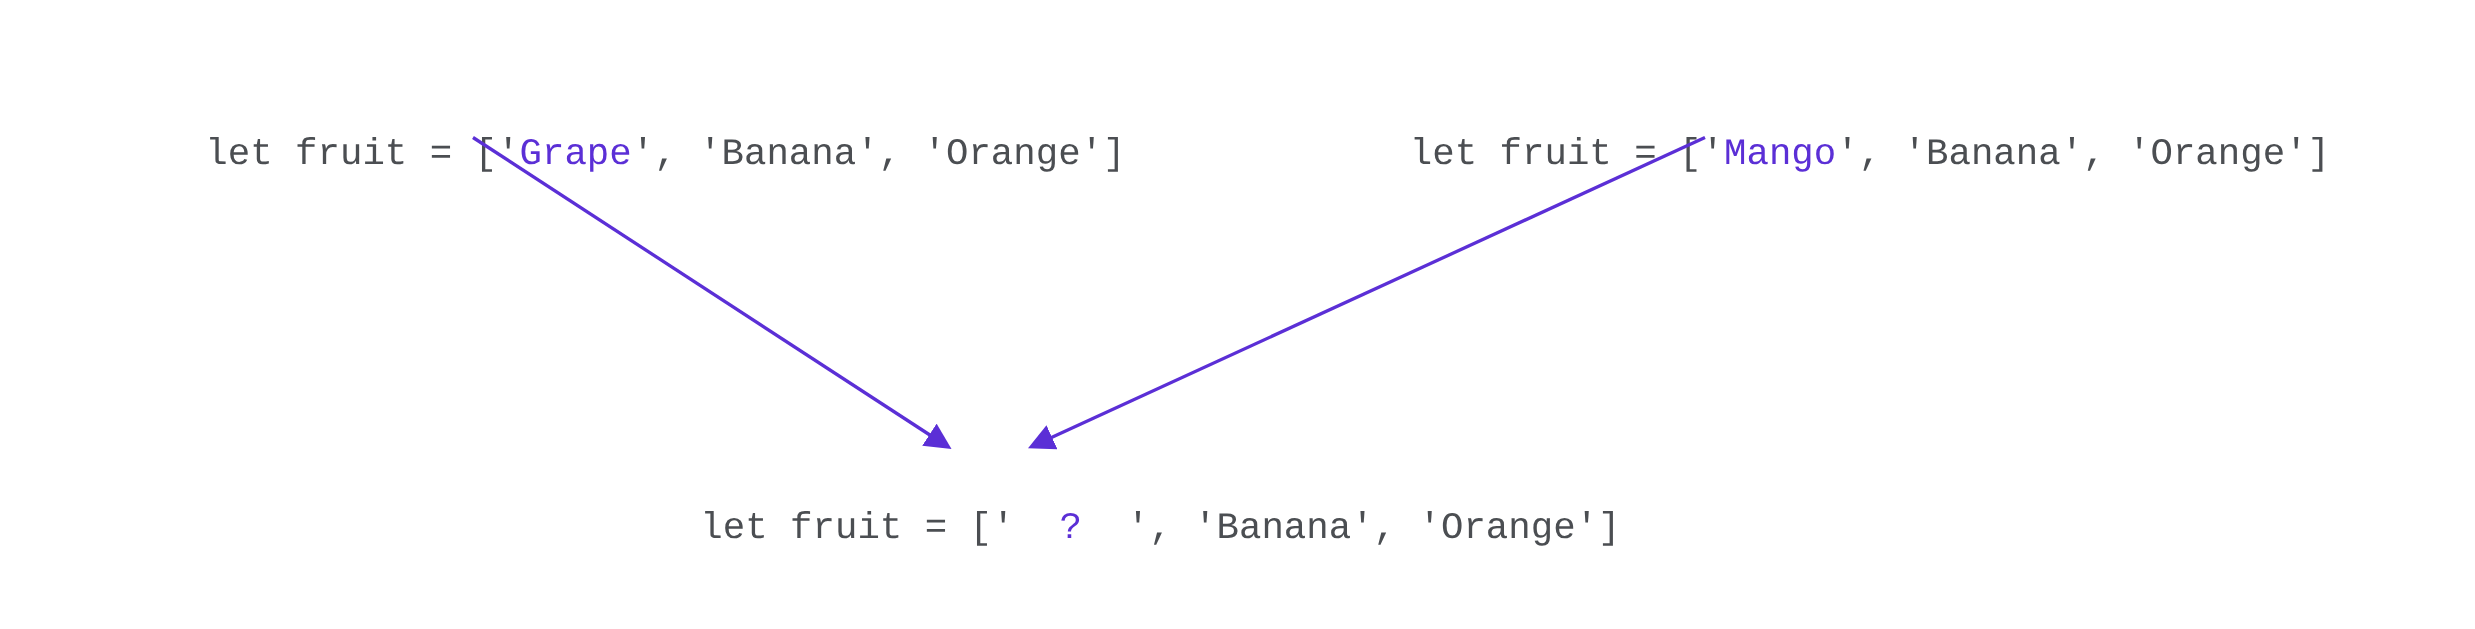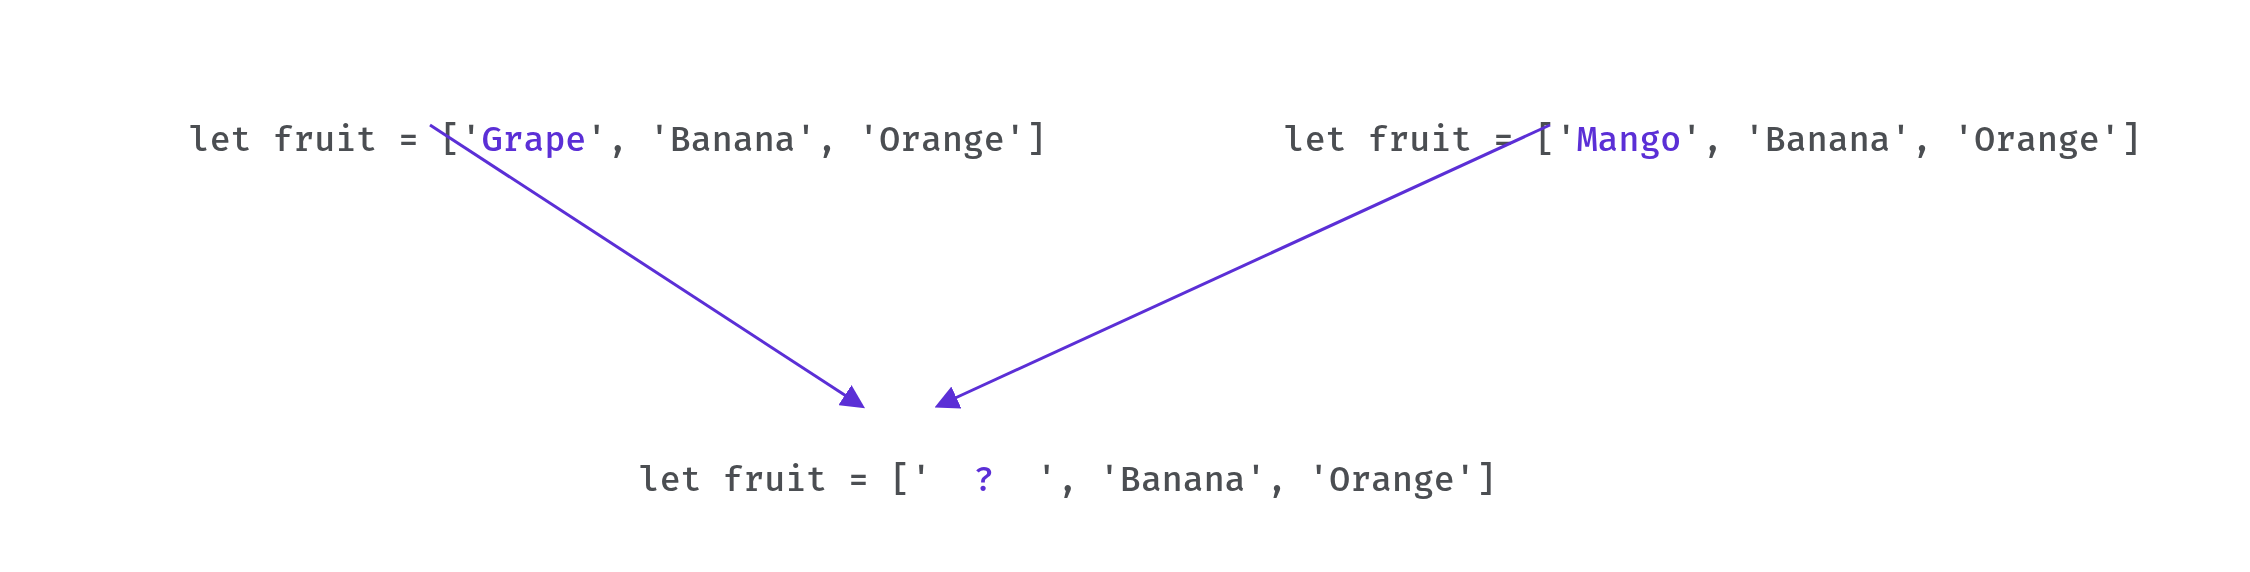--- a/index.html
+++ b/index.html
@@ -10,20 +10,21 @@
     background: #ffffff;
     font-family: "Fira Code", "Consolas", "Menlo", "Monaco", monospace;
     font-size: 34px;
     color: #4b4e52;
     font-weight: 500;
   }
   .canvas {
     position: relative;
     width: 2250px;
     height: 572px;
+    font-family: Liberation Mono, monospace;
   }
   .code-line {
     position: absolute;
     white-space: pre;
     line-height: 1.2;
   }
   .hl {
     color: #5b2fd6;
   }
   .q {

